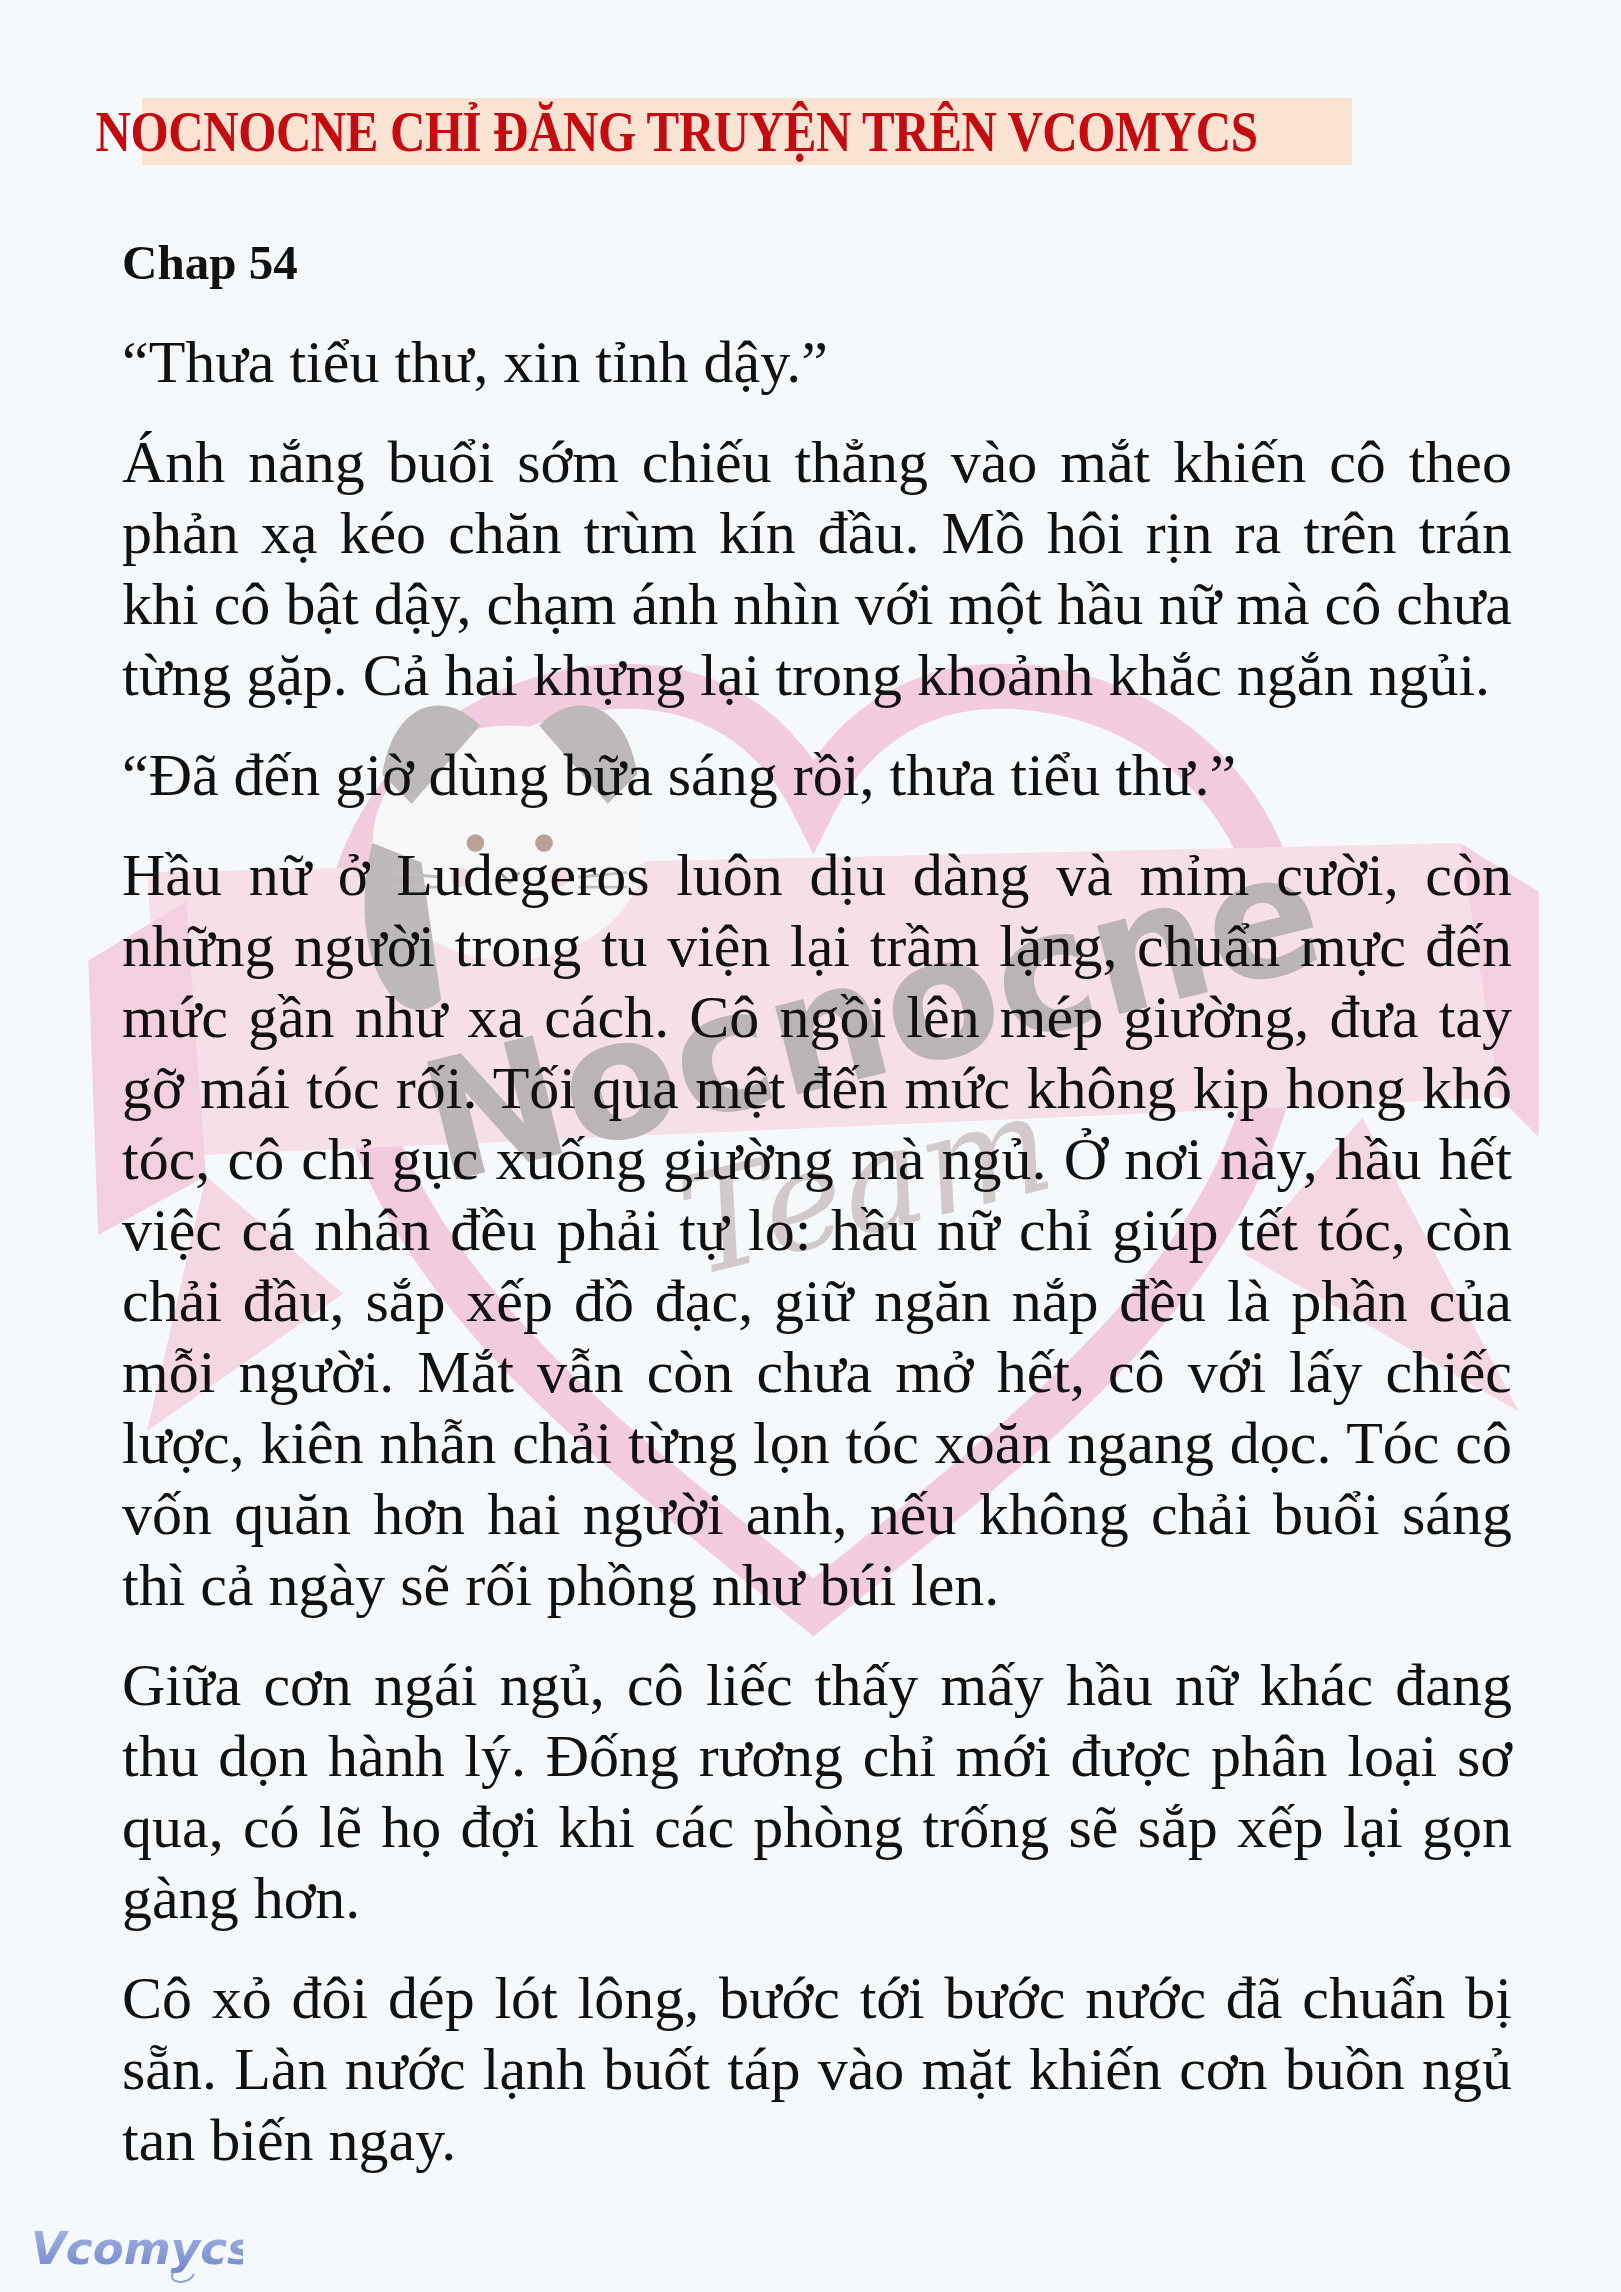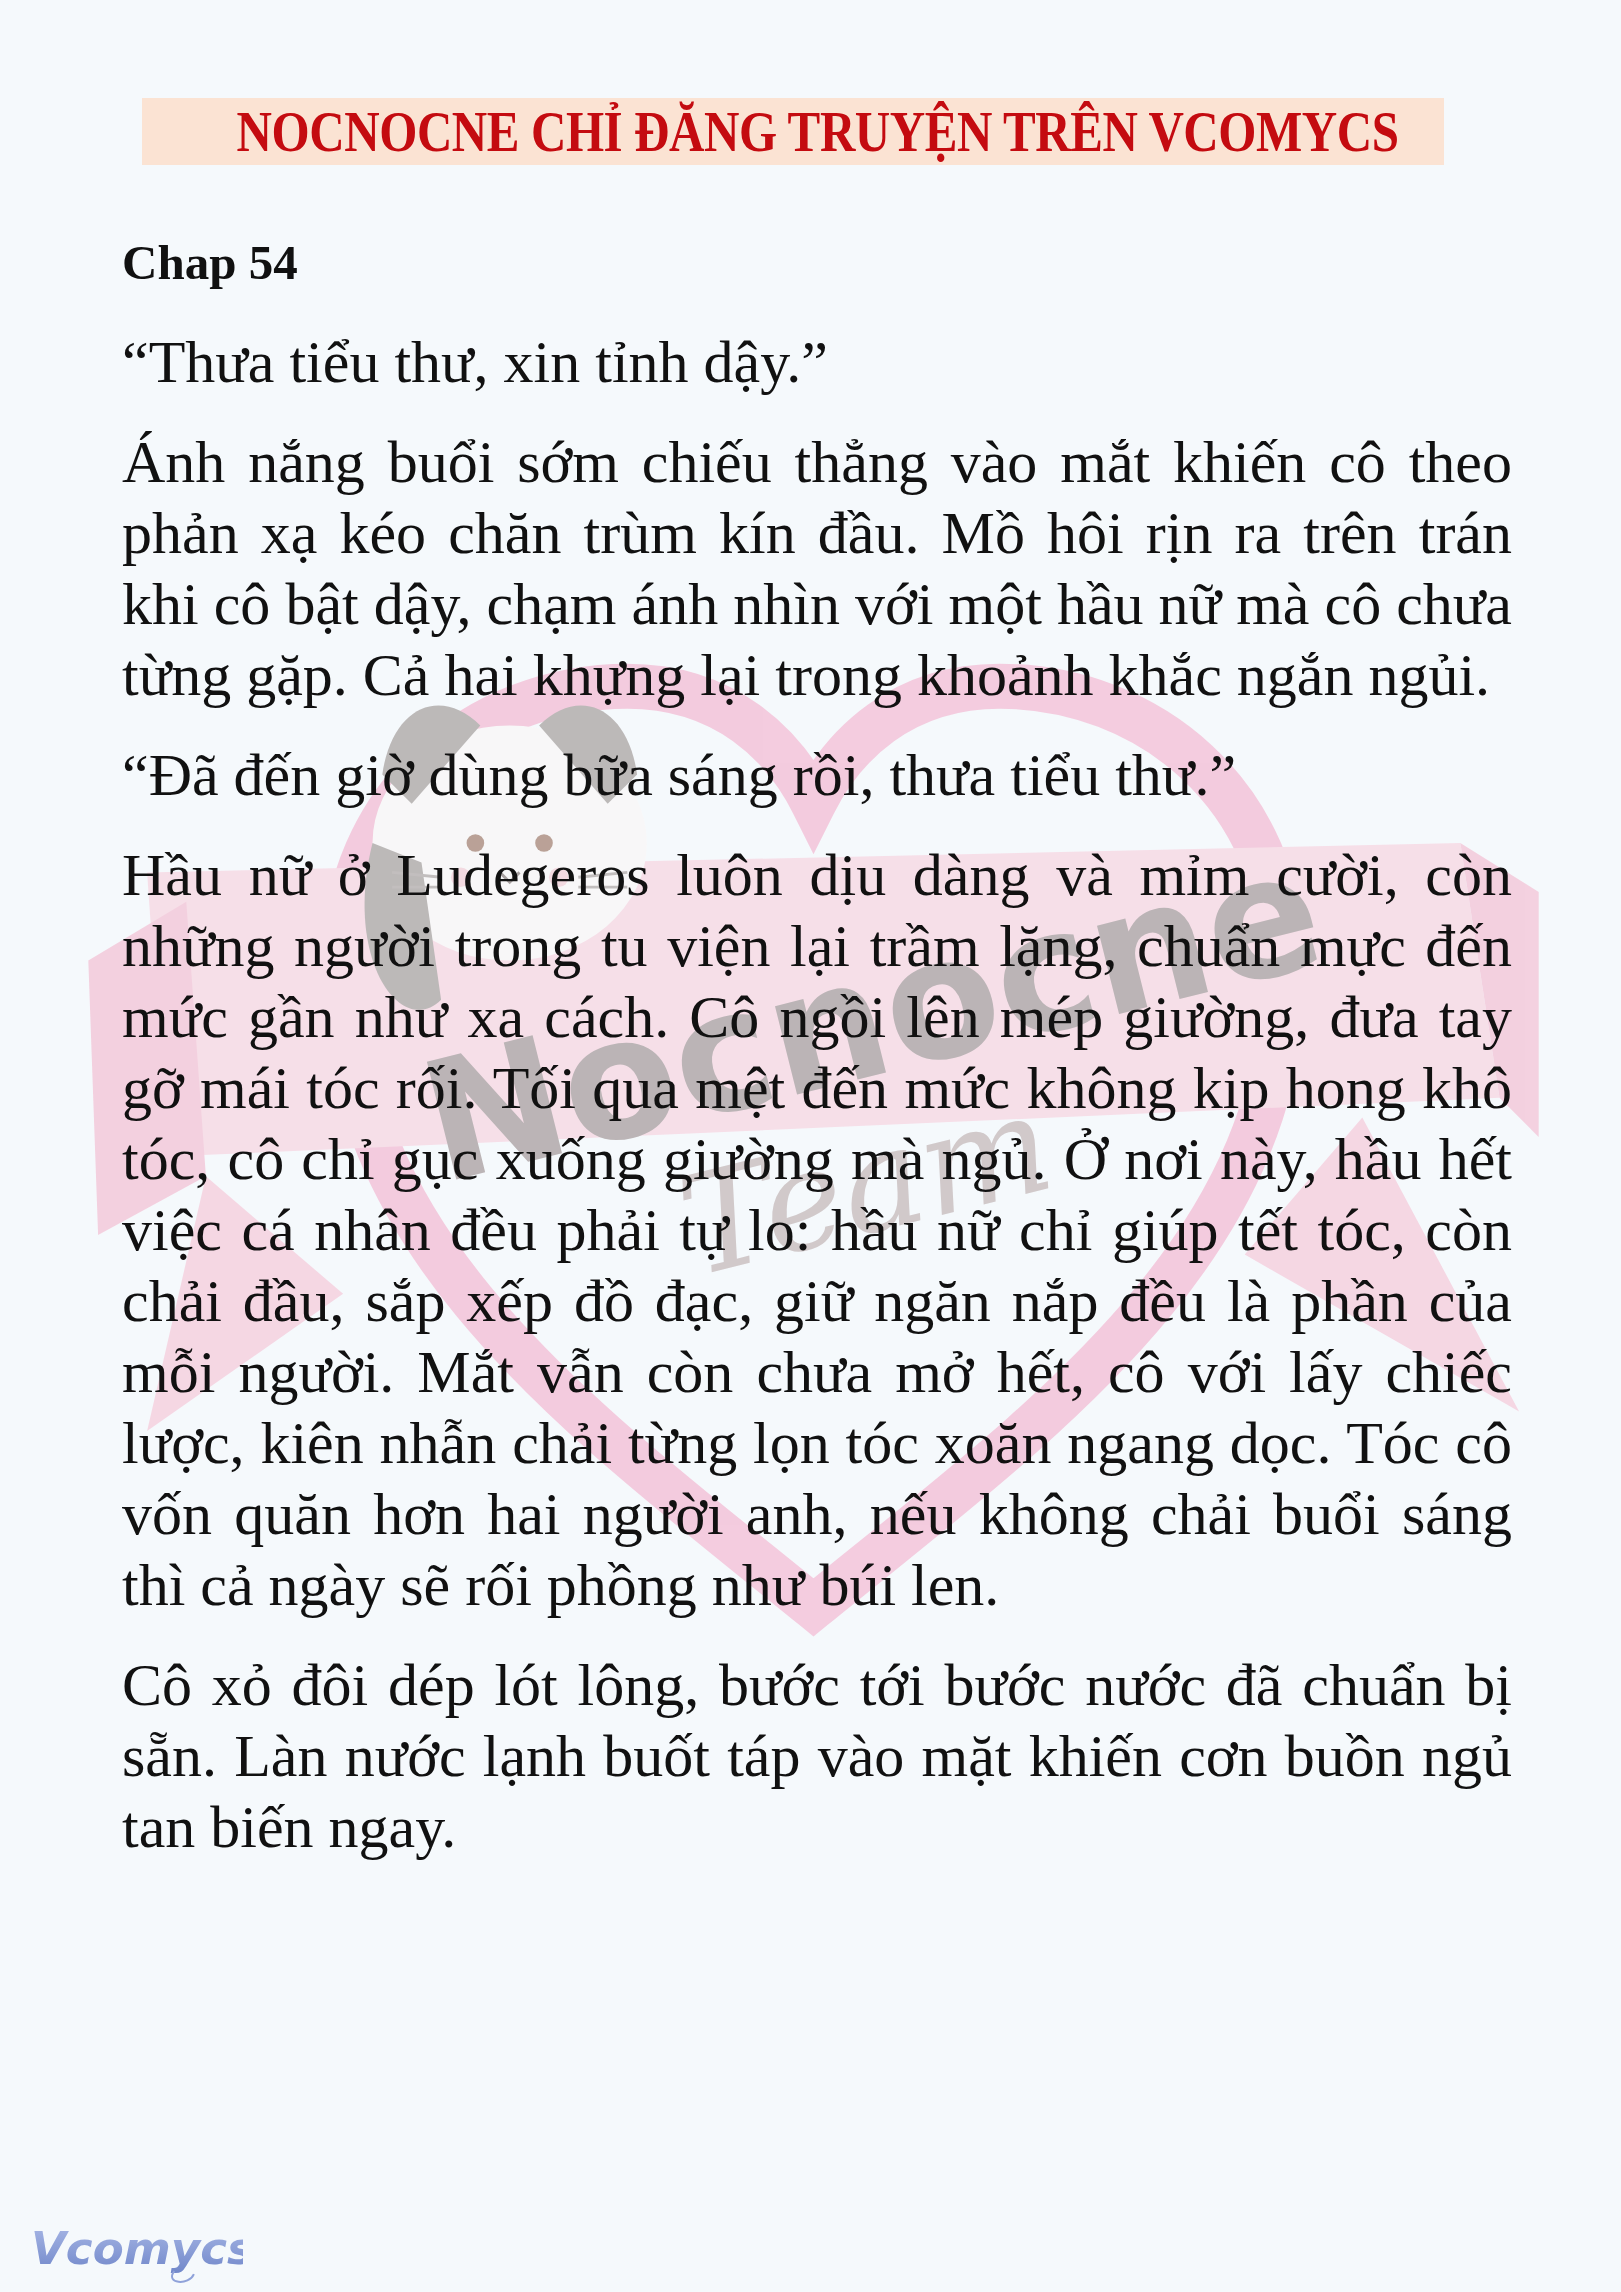--- a/index.html
+++ b/index.html
@@ -10,23 +10,23 @@
       font-family: "Liberation Serif", "DejaVu Serif", serif;
       color: #111;
     }
     .watermark {
       position: absolute; left: 88px; top: 549px;
       width: 1451px; height: 1176px;
       z-index: 0; pointer-events: none;
     }
     .header-band {
       position: absolute; left: 142px; top: 98px;
-      width: 1302px; height: 67px;
+      width: 1210px; height: 67px;
       background: #fbe3d3;
-      display: flex; align-items: center; justify-content: flex-start;
+      display: flex; align-items: center; justify-content: flex-end;
       z-index: 1;
     }
     .header-title {
       font-family: "Liberation Serif", "DejaVu Serif", serif;
       font-weight: bold;
       font-size: 57px;
       letter-spacing: -0.5px;
       color: #c40b10;
       white-space: nowrap;
       transform: scaleX(0.86);
@@ -83,20 +83,21 @@
 <div class="header-band">
   <div class="header-title">NOCNOCNE CHỈ ĐĂNG TRUYỆN TRÊN VCOMYCS</div>
 </div>
 
 <div class="content">
   <div class="chapter">Chap 54</div>
   <p class="para">“Thưa tiểu thư, xin tỉnh dậy.”</p>
   <p class="para">Ánh nắng buổi sớm chiếu thẳng vào mắt khiến cô theo phản xạ kéo chăn trùm kín đầu. Mồ hôi rịn ra trên trán khi cô bật dậy, chạm ánh nhìn với một hầu nữ mà cô chưa từng gặp. Cả hai khựng lại trong khoảnh khắc ngắn ngủi.</p>
   <p class="para">“Đã đến giờ dùng bữa sáng rồi, thưa tiểu thư.”</p>
   <p class="para">Hầu nữ ở Ludegeros luôn dịu dàng và mỉm cười, còn những người trong tu viện lại trầm lặng, chuẩn mực đến mức gần như xa cách. Cô ngồi lên mép giường, đưa tay gỡ mái tóc rối. Tối qua mệt đến mức không kịp hong khô tóc, cô chỉ gục xuống giường mà ngủ. Ở nơi này, hầu hết việc cá nhân đều phải tự lo: hầu nữ chỉ giúp tết tóc, còn chải đầu, sắp xếp đồ đạc, giữ ngăn nắp đều là phần của mỗi người. Mắt vẫn còn chưa mở hết, cô với lấy chiếc lược, kiên nhẫn chải từng lọn tóc xoăn ngang dọc. Tóc cô vốn quăn hơn hai người anh, nếu không chải buổi sáng thì cả ngày sẽ rối phồng như búi len.</p>
+  <p class="para">Giữa cơn ngái ngủ, cô liếc thấy mấy hầu nữ khác đang thu dọn hành lý. Đống rương chỉ mới được phân loại sơ qua, có lẽ họ đợi khi các phòng trống sẽ sắp xếp lại gọn gàng hơn.</p>
   <p class="para">Cô xỏ đôi dép lót lông, bước tới bước nước đã chuẩn bị sẵn. Làn nước lạnh buốt táp vào mặt khiến cơn buồn ngủ tan biến ngay.</p>
 </div>
 
 <svg class="logo" viewBox="0 0 220 70" xmlns="http://www.w3.org/2000/svg">
   <defs>
     <linearGradient id="lg" x1="0" y1="0" x2="0" y2="1">
       <stop offset="0" stop-color="#a9b8e6"></stop>
       <stop offset="1" stop-color="#6f86c9"></stop>
     </linearGradient>
   </defs>

